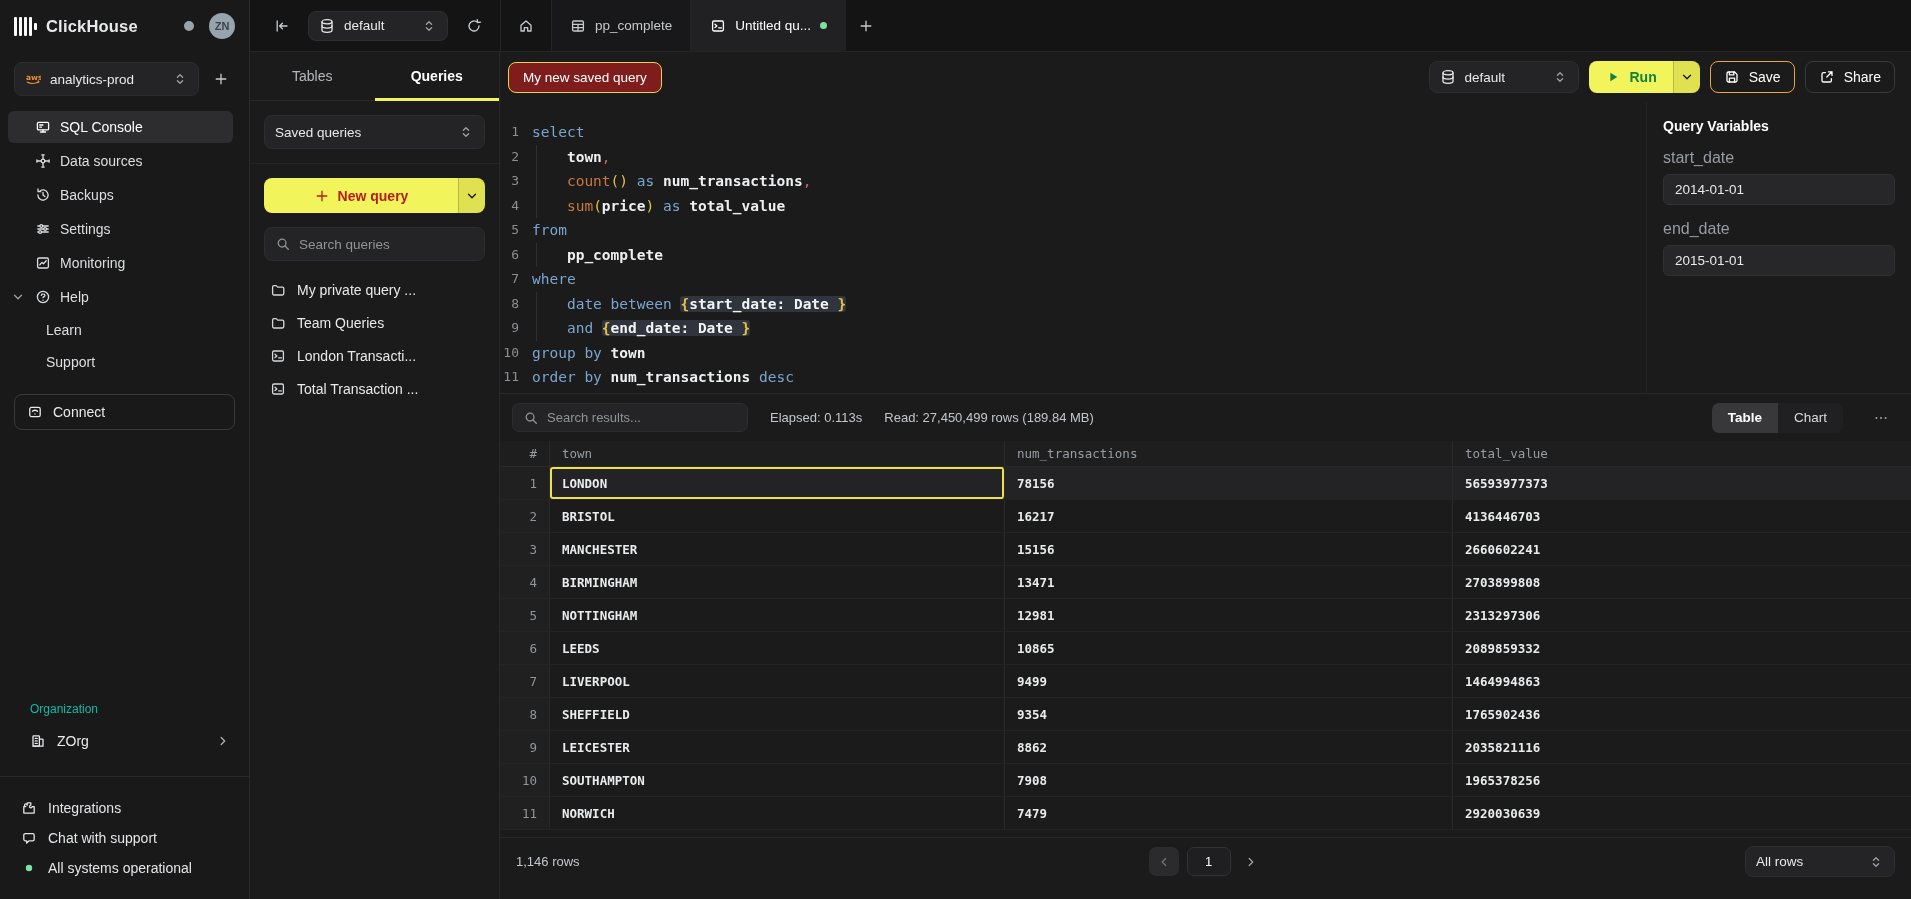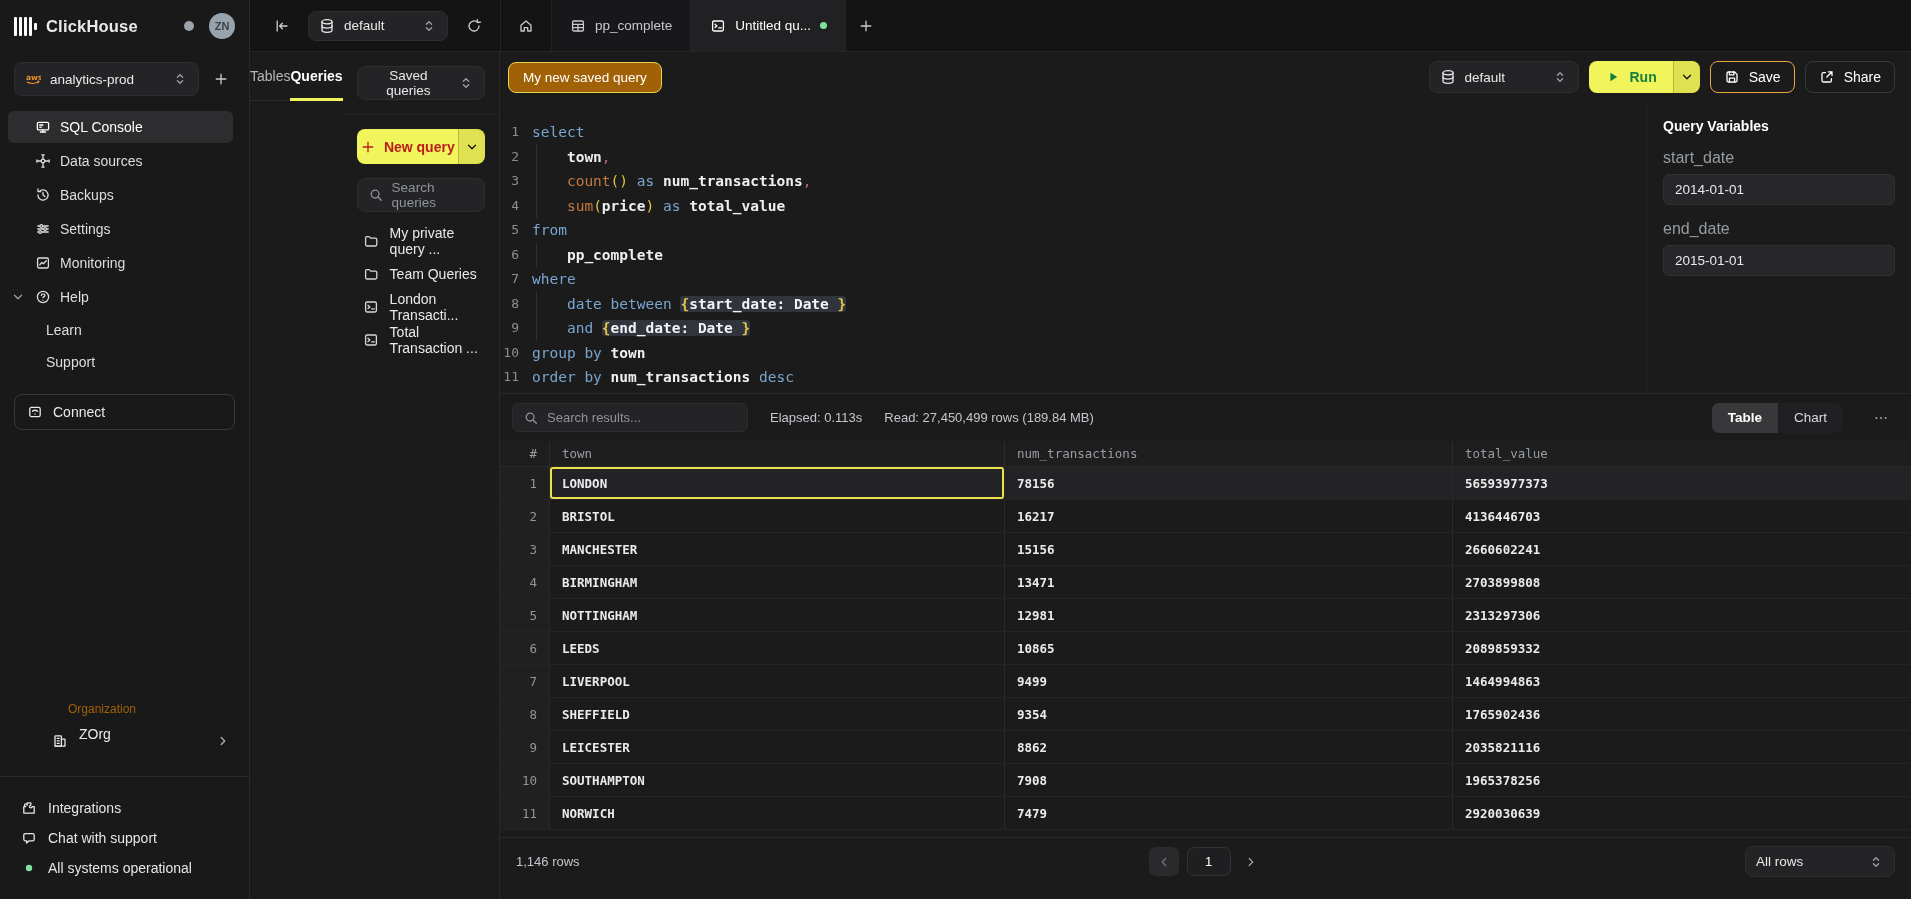--- a/index.html
+++ b/index.html
@@ -28,22 +28,22 @@
   .service-select { flex:1; }
   .icon-btn { display:flex; align-items:center; justify-content:center; width:28px; height:28px; color:#c9cdd1; }
   .nav { display:flex; flex-direction:column; padding:2px 0; }
   .nav-item { display:flex; align-items:center; height:32px; margin:1px 16px 1px 8px; padding-left:2px; border-radius:6px; font-size:14px; color:#dcdee0; gap:9px; }
   .nav-item.active { background:#2d2d2f; color:#fff; }
   .nav-chev { width:16px; display:flex; justify-content:center; color:#9aa0a5; visibility:hidden; }
   .nav-item.expanded .nav-chev { visibility:visible; }
   .nav-item.sub { padding-left:38px; height:30px; }
   .connect-btn { display:flex; align-items:center; gap:10px; margin:14px 14px 0; height:36px; border:1px solid #3a3a3c; border-radius:8px; padding:0 12px; font-size:14px; color:#e8e9ea; }
   .org-block { margin-top:auto; padding:0 0 6px; }
-  .org-label { font-size:12px; color:#a16207; padding:0 30px 10px;margin-left:38px; }
-  .org-row { display:flex; gap:11px; padding:0 18px 0 30px; height:30px; font-size:14px;margin-left:22px; }
+  .org-label { font-size:12px; color:#14b8a6; padding:0 30px 10px; }
+  .org-row { display:flex; align-items:center; gap:11px; padding:0 18px 0 30px; height:30px; font-size:14px; }
   .org-row .chev-r { margin-left:auto; color:#aab0b5; }
   .side-divider { border-top:1px solid #29292b; margin:14px 0 16px; }
   .side-footer { padding:0 0 16px; }
   .foot-item { display:flex; align-items:center; gap:11px; padding:0 21px; height:30px; font-size:14px; color:#e3e5e7; }
   .foot-item .green { color:var(--status-green); }
 
   
   .main { flex:1; display:flex; flex-direction:column; min-width:0; height:100%; }
   .topbar { height:52px; flex:none; background:#141415; border-bottom:1px solid #252527; display:flex; align-items:stretch; }
   .tb-left { width:250px; flex:none; display:flex; align-items:center; gap:12px; padding:0 12px 0 18px; }
@@ -52,39 +52,39 @@
   .tb-home { display:flex; align-items:center; justify-content:center; width:50px; color:#c9cdd1; }
   .tb-tabs { display:flex; align-items:stretch; }
   .tb-tab { display:flex; align-items:center; gap:9px; padding:0 18px; font-size:13.5px; color:#c6c9cc; border-left:1px solid #232325; border-right:1px solid #232325; background:#18181a; }
   .tb-tab.active { background:#212123; color:#fff; }
   .tb-tab .mod-dot { width:7px; height:7px; border-radius:50%; background:var(--status-green); }
   .tb-plus { margin-left:6px; align-self:center; }
 
   .content { flex:1; display:flex; min-height:0; }
 
   
-  .queries-panel { width:250px; flex:none; border-right:1px solid #29292b; background:#1b1b1c; display:flex; flex-direction:row; }
+  .queries-panel { width:250px; flex:none; border-right:1px solid #29292b; background:#1b1b1c; display:flex; flex-direction:column; }
   .qp-tabs { height:49px; flex:none; display:flex; border-bottom:1px solid #29292b; }
   .qp-tab { flex:1; display:flex; align-items:center; justify-content:center; font-size:14px; color:#b5b8bb; position:relative; }
   .qp-tab.active { color:#fff; font-weight:600; }
   .qp-tab.active::after { content:""; position:absolute; left:0; right:0; bottom:-1px; height:3px; background:var(--accent); }
   .qp-body { padding:14px; display:flex; flex-direction:column; }
   .qp-divider { border-top:1px solid #252527; margin:14px -14px; }
   .new-query { display:flex; height:35px; border-radius:8px; overflow:hidden; }
   .nq-main { flex:1; background:var(--accent); color:#b91c1c; font-weight:600; font-size:14px; display:flex; align-items:center; justify-content:center; gap:8px; }
   .nq-caret { width:27px; background:var(--accent-dark); border-left:1px solid rgba(0,0,0,.18); color:#141414; display:flex; align-items:center; justify-content:center; }
   .search-box { height:34px; background:#242426; border:1px solid #2e2e30; border-radius:8px; display:flex; align-items:center; gap:8px; padding:0 10px; color:#8f9499; font-size:13.5px; margin-top:14px; }
   .q-list { margin-top:12px; display:flex; flex-direction:column; }
   .q-item { height:33px; display:flex; align-items:center; gap:11px; padding:0 6px; font-size:14px; color:#e8e9ea; border-radius:6px; }
   .q-item .icon { color:#d5d8da; }
 
   
   .workspace { flex:1; display:flex; flex-direction:column; min-width:0; background:#1b1b1c; }
   .ws-header { height:50px; flex:none; display:flex; align-items:center; gap:10px; padding:0 16px 0 8px; }
-  .saved-tab { height:31px; border:1px solid var(--tab-border); border-radius:8px; background:#a16207; padding:0 14px; display:flex; align-items:center; font-size:13.5px; color:#fff; }
+  .saved-tab { height:31px; border:1px solid var(--tab-border); border-radius:8px; background:#7f1d1d; padding:0 14px; display:flex; align-items:center; font-size:13.5px; color:#fff; }
   .spacer { flex:1; }
   .ws-db { width:150px; height:32px; }
   .run-btn { display:flex; height:32px; border-radius:8px; overflow:hidden; }
   .run-main { background:var(--accent); color:#15803d; font-weight:600; font-size:14px; display:flex; align-items:center; gap:9px; padding:0 16px; }
   .run-caret { width:27px; background:var(--accent-dark); border-left:1px solid rgba(0,0,0,.18); color:#141414; display:flex; align-items:center; justify-content:center; }
   .save-btn { height:32px; border:1.5px solid var(--save-border); border-radius:8px; padding:0 13px; display:flex; align-items:center; gap:9px; font-size:14px; color:#fff; }
   .share-btn { height:32px; border:1px solid #3a3a3c; border-radius:8px; padding:0 13px; display:flex; align-items:center; gap:9px; font-size:14px; color:#fff; }
 
   .editor-wrap { height:292px; flex:none; display:flex; border-bottom:1px solid #29292b; }
   .editor { flex:1; padding-top:18px; font-family:"DejaVu Sans Mono","Liberation Mono",monospace; font-size:14.5px; line-height:24.5px; overflow:hidden; }

